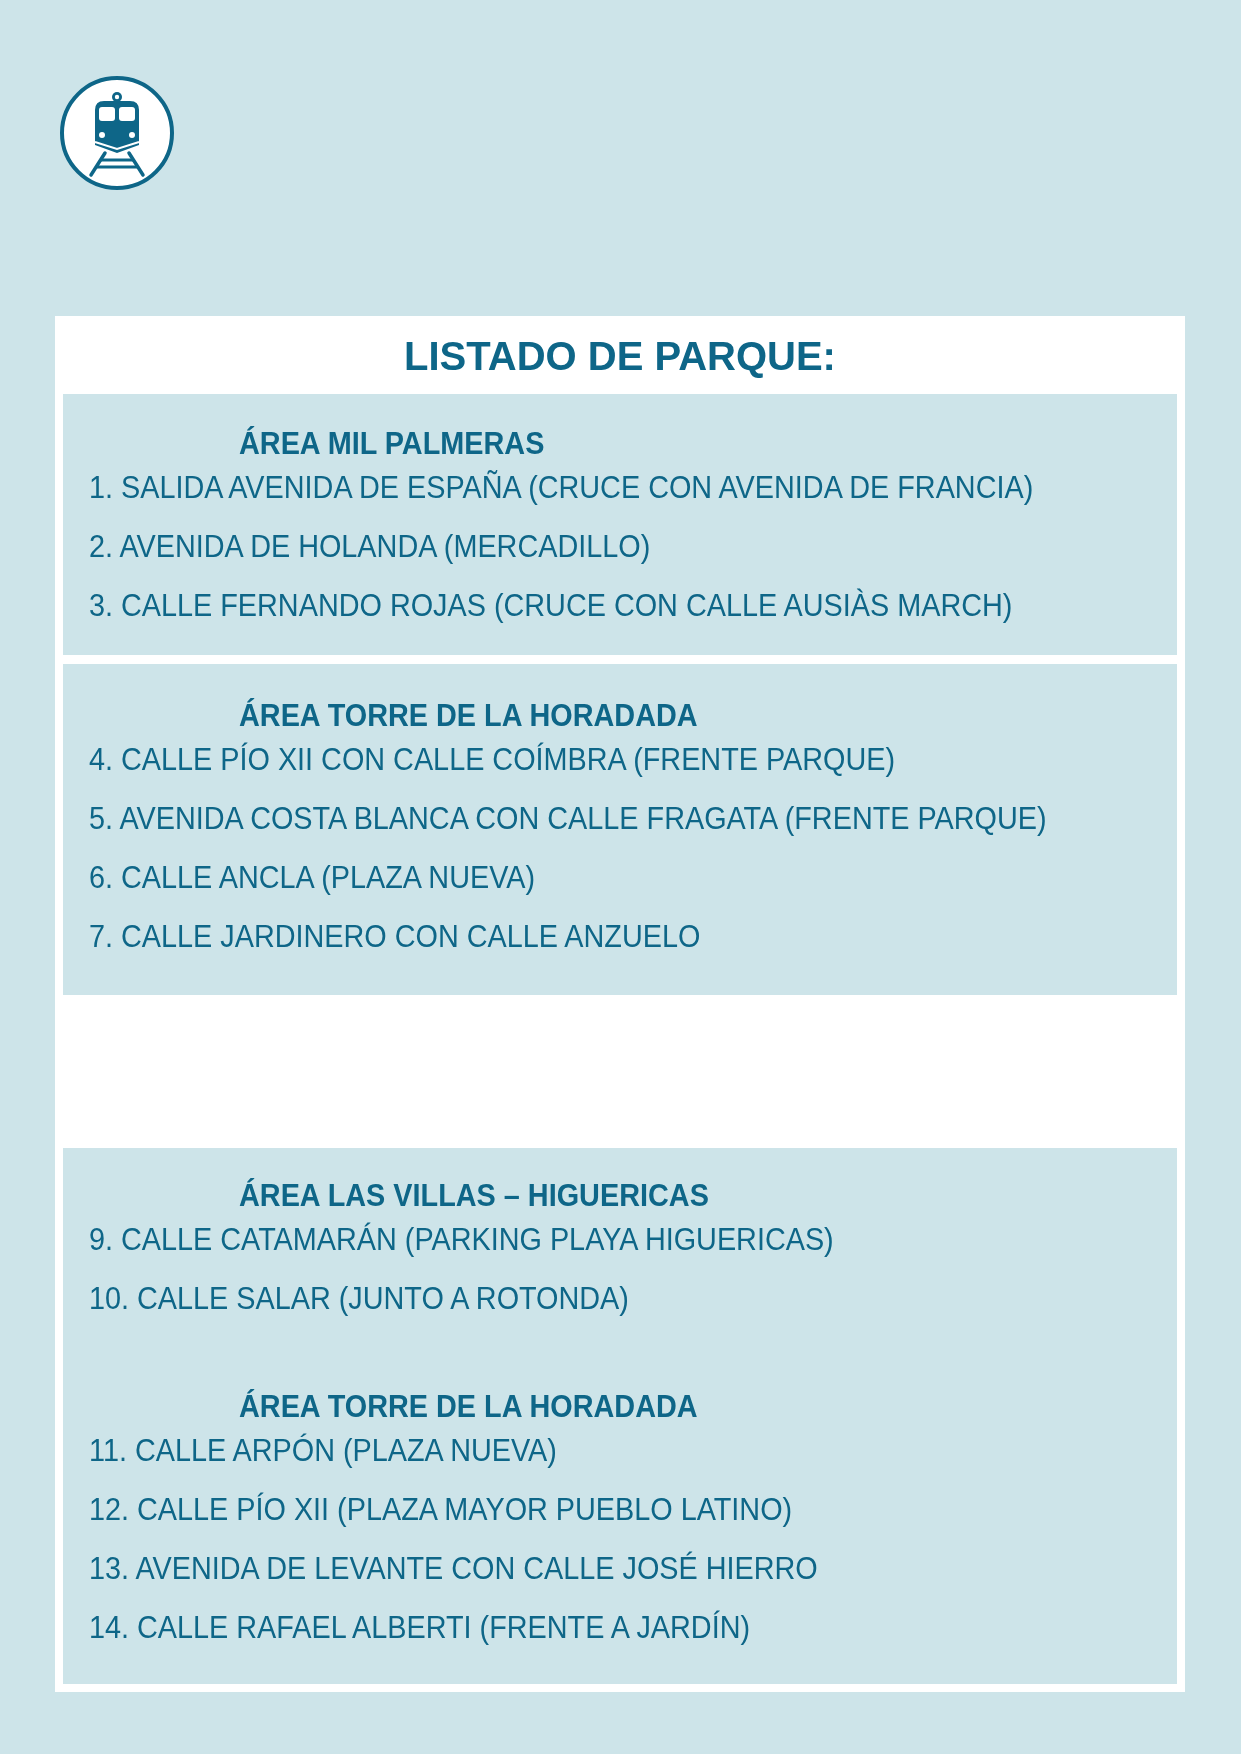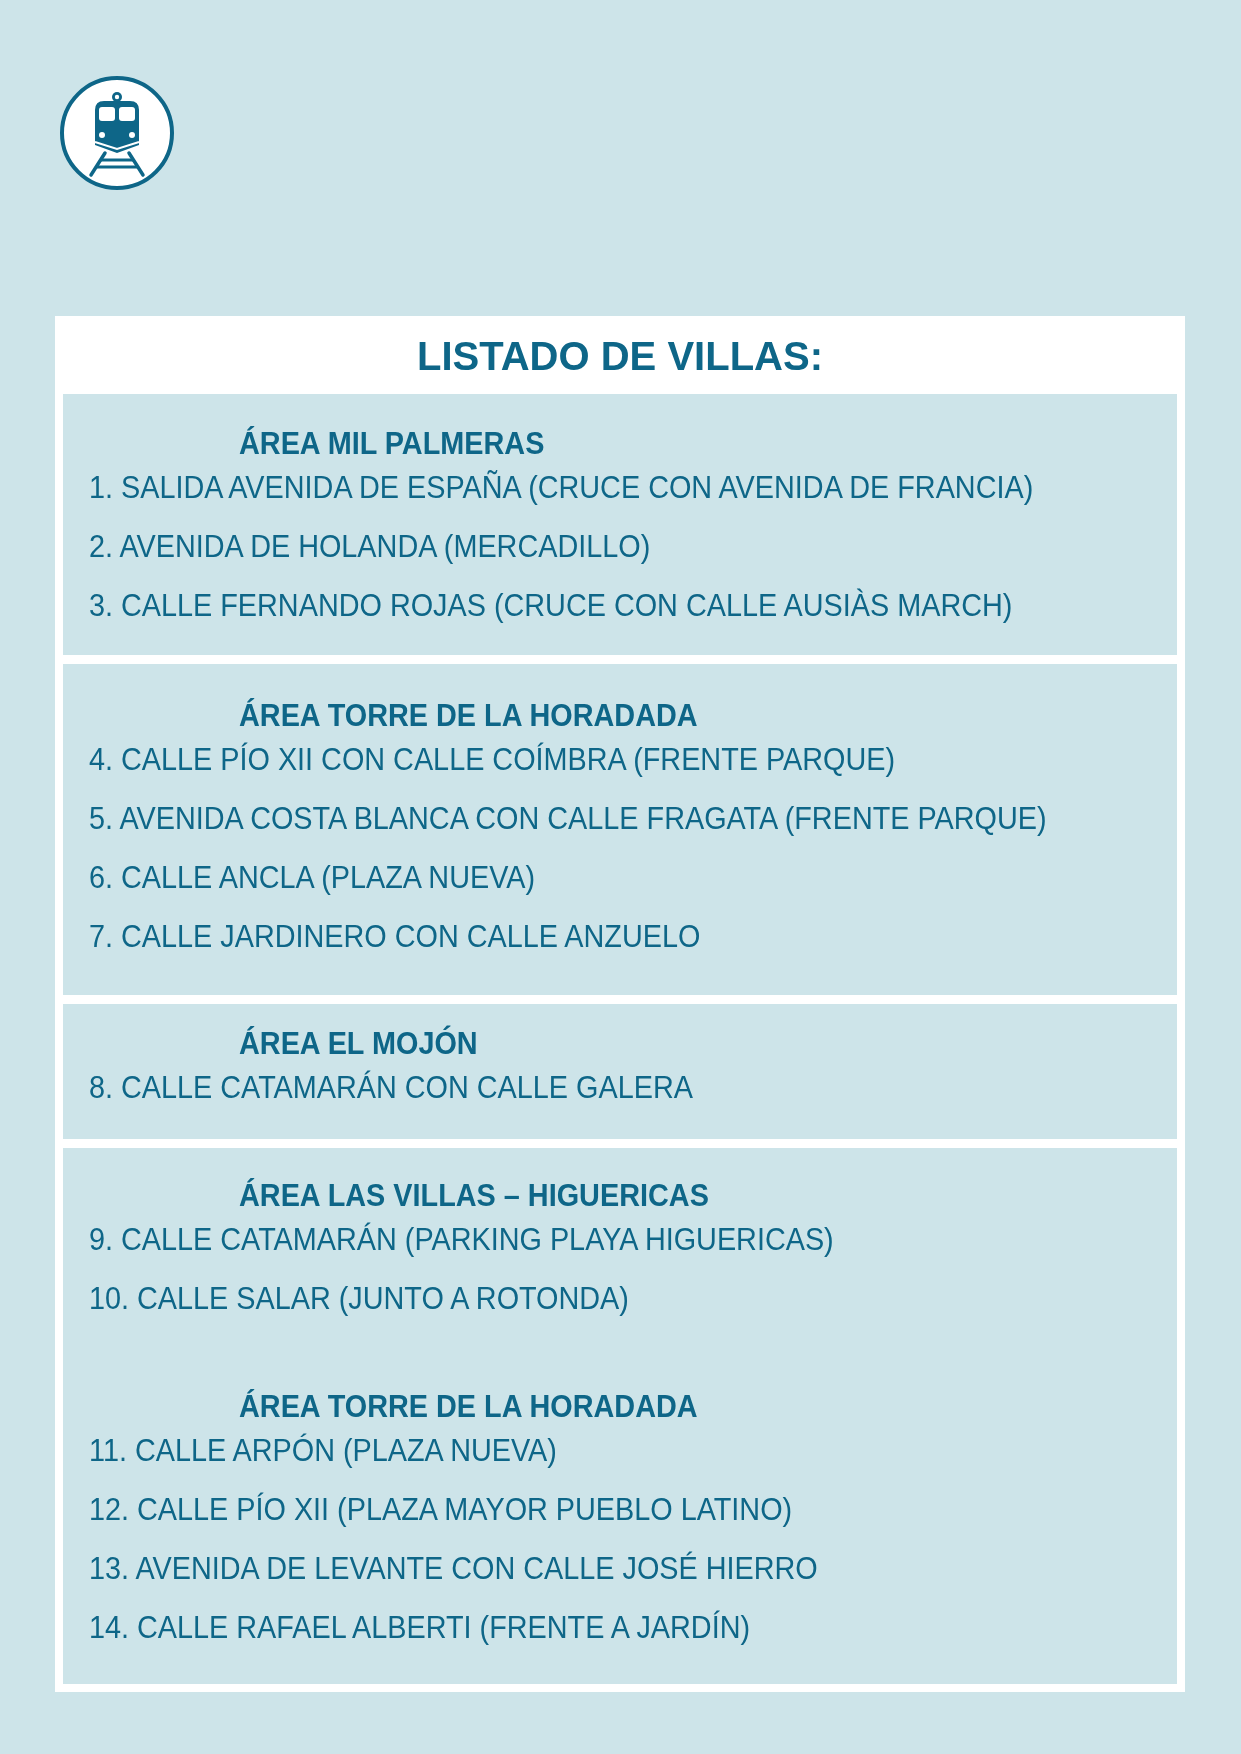--- a/index.html
+++ b/index.html
@@ -74,41 +74,37 @@
     <circle cx="73" cy="60" r="3" fill="#ffffff"></circle>
     <path d="M36 67 L58 74 L80 67" fill="none" stroke="#ffffff" stroke-width="2"></path>
     <path d="M46 78 L32 100" stroke="#0e6688" stroke-width="3.5" fill="none" stroke-linecap="round"></path>
     <path d="M70 78 L84 100" stroke="#0e6688" stroke-width="3.5" fill="none" stroke-linecap="round"></path>
     <line x1="42" y1="85" x2="74" y2="85" stroke="#0e6688" stroke-width="3"></line>
     <line x1="38" y1="92" x2="78" y2="92" stroke="#0e6688" stroke-width="3"></line>
   </svg>
 </div>
 
 <div class="panel">
-  <div class="panel-title">LISTADO DE VILLAS:</div>
+  <div class="panel-title">LISTADO DE PARQUE:</div>
 
   <div class="block" style="top:78px;height:261px;text-align:center;">
     <div class="area-title" style="top:32px;">ÁREA MIL PALMERAS</div>
     <div class="stop" style="top:75px;">1. SALIDA AVENIDA DE ESPAÑA (CRUCE CON AVENIDA DE FRANCIA)</div>
     <div class="stop" style="top:134px;">2. AVENIDA DE HOLANDA (MERCADILLO)</div>
     <div class="stop" style="top:193px;">3. CALLE FERNANDO ROJAS (CRUCE CON CALLE AUSIÀS MARCH)</div>
   </div>
 
   <div class="block" style="top:348px;height:331px;">
     <div class="area-title" style="top:34px;">ÁREA TORRE DE LA HORADADA</div>
     <div class="stop" style="top:77px;">4. CALLE PÍO XII CON CALLE COÍMBRA (FRENTE PARQUE)</div>
     <div class="stop" style="top:136px;">5. AVENIDA COSTA BLANCA CON CALLE FRAGATA (FRENTE PARQUE)</div>
     <div class="stop" style="top:195px;">6. CALLE ANCLA (PLAZA NUEVA)</div>
     <div class="stop" style="top:254px;">7. CALLE JARDINERO CON CALLE ANZUELO</div>
   </div>
 
-  <div class="block" style="top:688px;height:135px;">
-    <div class="area-title" style="top:22px;">ÁREA EL MOJÓN</div>
-    <div class="stop" style="top:65px;">8. CALLE CATAMARÁN CON CALLE GALERA</div>
-  </div>
 
   <div class="block" style="top:832px;height:254px;">
     <div class="area-title" style="top:30px;">ÁREA LAS VILLAS – HIGUERICAS</div>
     <div class="stop" style="top:73px;">9. CALLE CATAMARÁN (PARKING PLAYA HIGUERICAS)</div>
     <div class="stop" style="top:132px;">10. CALLE SALAR (JUNTO A ROTONDA)</div>
   </div>
 
   <div class="block" style="top:1045px;height:323px;">
     <div class="area-title" style="top:28px;">ÁREA TORRE DE LA HORADADA</div>
     <div class="stop" style="top:71px;">11. CALLE ARPÓN (PLAZA NUEVA)</div>

